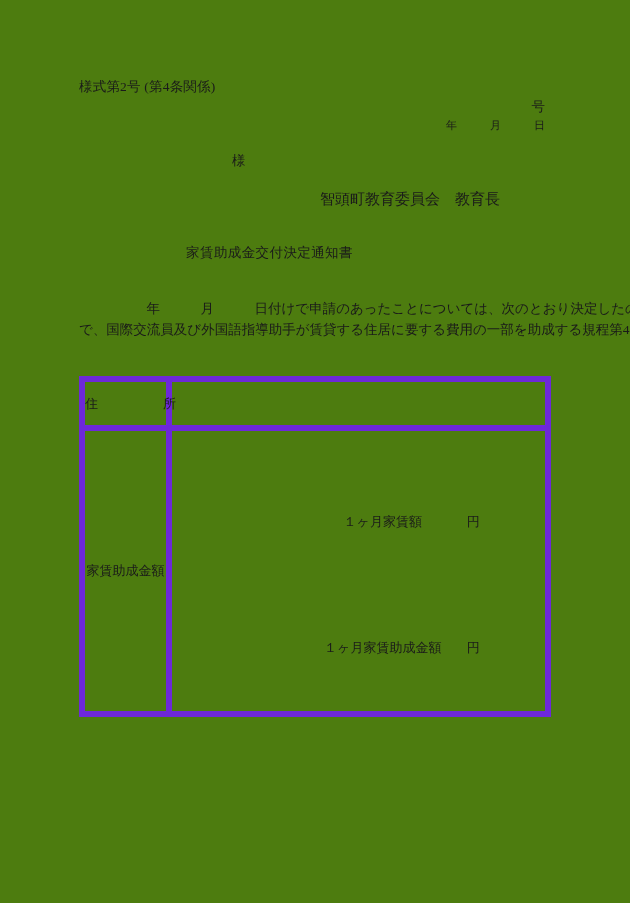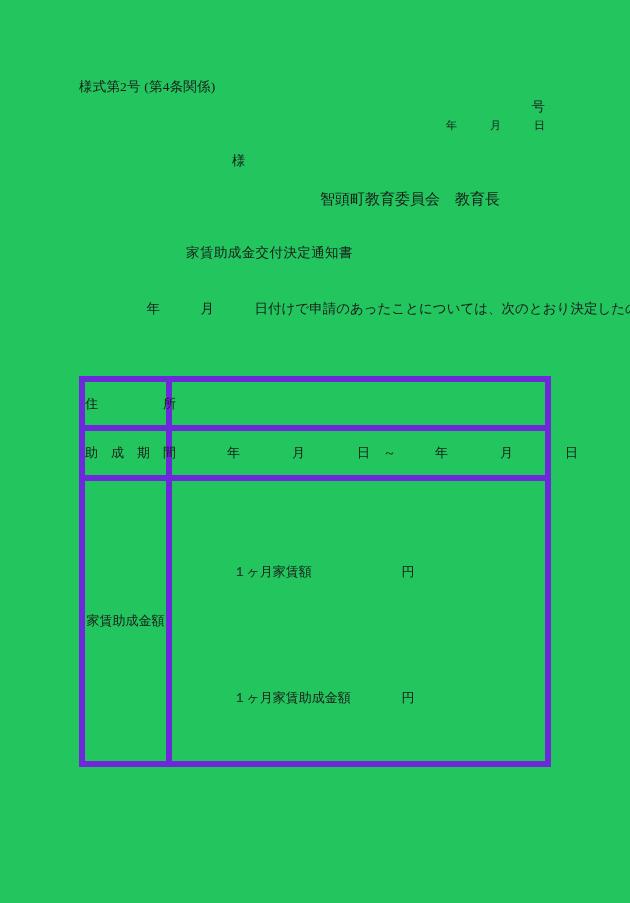--- a/index.html
+++ b/index.html
@@ -9,21 +9,21 @@
     background: #ffffff;
   }
   body {
     font-family: "Liberation Serif", "DejaVu Serif", serif;
     color: #1a1a1a;
   }
   #page {
     position: relative;
     width: 630px;
     height: 903px;
-    background: #22c55e;
+    background: #4d7c0f;
     overflow: hidden;
   }
 
   
   .abs { position: absolute; white-space: pre; line-height: 1.0; }
 
   .form-no {
     left: 79px;
     top: 80px;
     font-size: 13.5px;
@@ -108,21 +108,21 @@
   .row-amount td.label {
     vertical-align: middle;
     text-align: center;
     margin-left: 8px;
   }
   .amount-lines {
     padding-top: 28px;
     padding-left: 16px;
     line-height: 42px;
   }
-  .amount-lines .amt-line { white-space: pre; display: block; }
+  .amount-lines .amt-line { white-space: pre; display: block; text-align: center; }
   .amt-label { display: inline-block; width: 168px; }
 </style>
 </head>
 <body>
 
 <div id="page">
 
   <div class="abs form-no">様式第2号 (第4条関係)</div>
 
   <div class="abs doc-number">号</div>
@@ -130,31 +130,28 @@
   <div class="abs doc-date">年　　　月　　　日</div>
 
   <div class="abs addressee">様</div>
 
   <div class="abs issuer">智頭町教育委員会　教育長</div>
 
   <div class="abs doc-title">家賃助成金交付決定通知書</div>
 
   <div class="body-text">
     <div class="line">　　　　　年　　　月　　　日付けで申請のあったことについては、次のとおり決定したの</div>
+    <div class="line">で、国際交流員及び外国語指導助手が賃貸する住居に要する費用の一部を助成する規程第4</div>
   </div>
 
   <table id="info-table">
     <tbody>
       <tr class="row-address">
         <td class="label">住　　　　　所</td>
         <td class="value"></td>
-      </tr>
-      <tr class="row-period">
-        <td class="label">助　成　期　間</td>
-        <td class="value">　　　年　　　　月　　　　日　～　　　年　　　　月　　　　日</td>
       </tr>
       <tr class="row-amount">
         <td class="label">家賃助成金額</td>
         <td>
           <div class="amount-lines">
             <span class="amt-line">
               <span class="amt-label">１ヶ月家賃額</span><span>円</span>
             </span>
             <span class="amt-line">
               <span class="amt-label">１ヶ月家賃助成金額</span><span>円</span>

